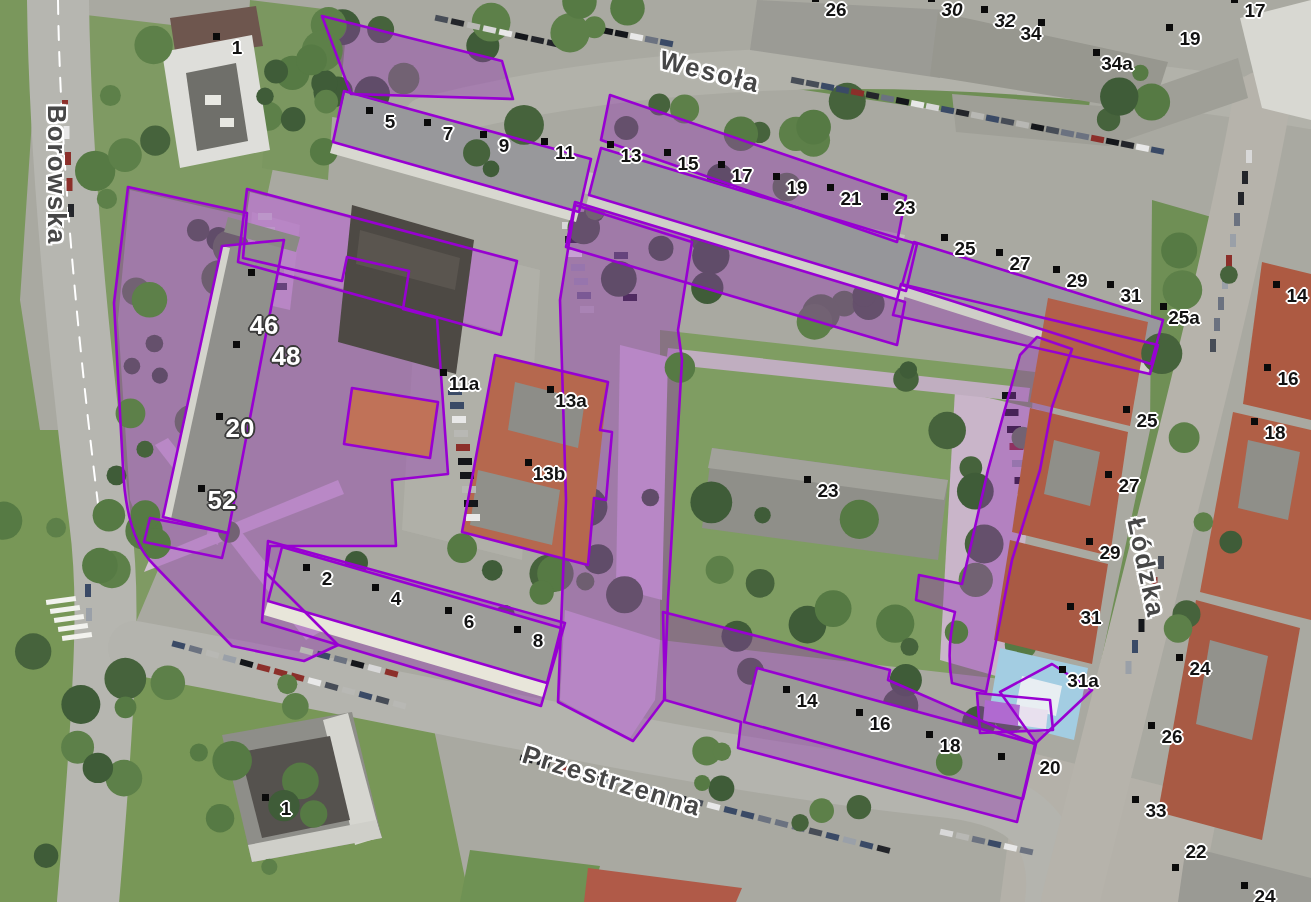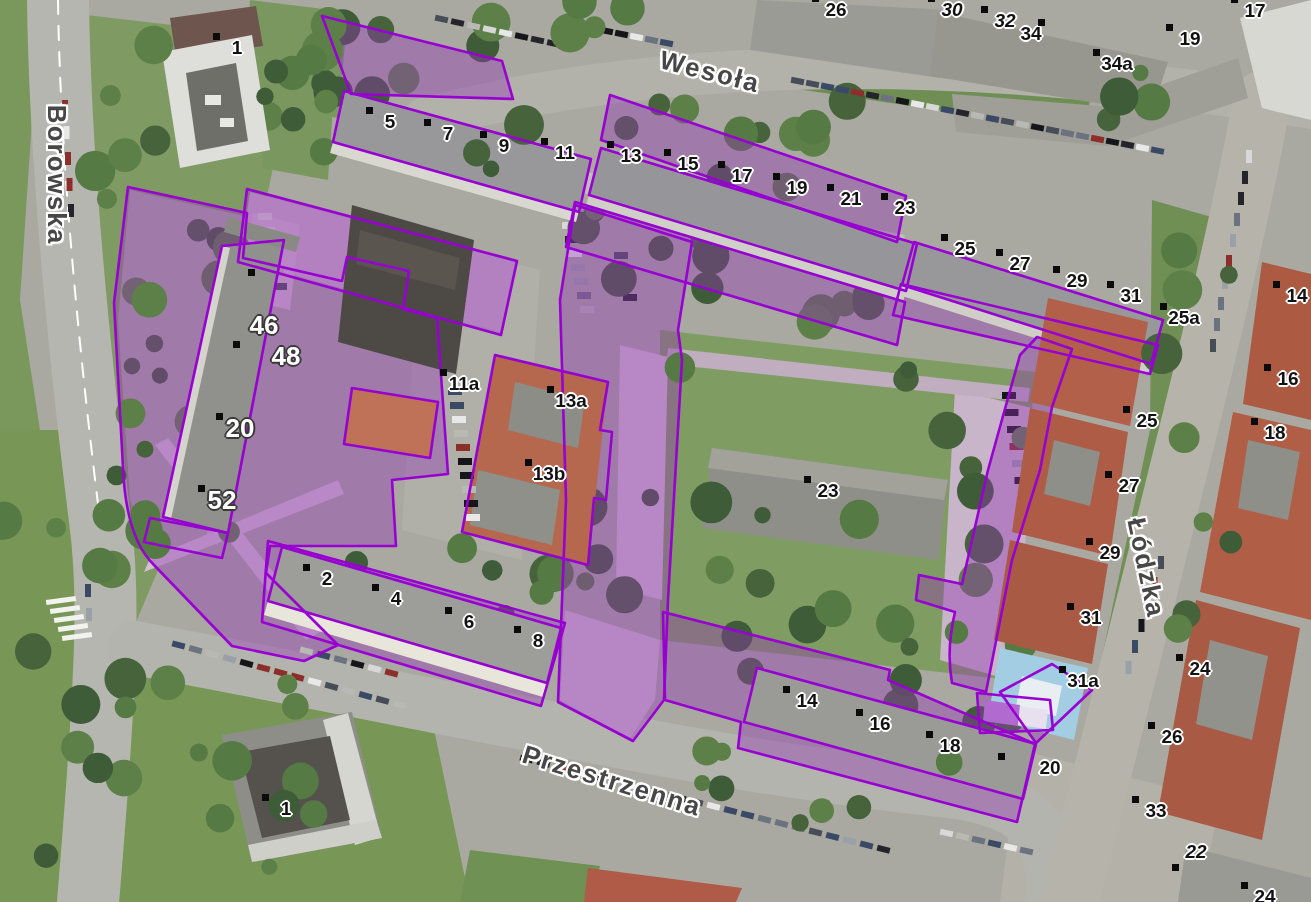--- a/index.html
+++ b/index.html
@@ -517,21 +517,21 @@
       <div class="addr" style="left: 1091px; top: 618px;">31</div>
       <div class="marker" style="left: 1067px; top: 603px;"></div>
       <div class="addr" style="left: 1083px; top: 681px; text-align: right;">31a</div>
       <div class="marker" style="left: 1059px; top: 666px;"></div>
       <div class="addr" style="left: 1200px; top: 669px;">24</div>
       <div class="marker" style="left: 1176px; top: 654px;"></div>
       <div class="addr" style="left: 1172px; top: 737px;">26</div>
       <div class="marker" style="left: 1148px; top: 722px;"></div>
       <div class="addr" style="left: 1156px; top: 811px;">33</div>
       <div class="marker" style="left: 1132px; top: 796px;"></div>
-      <div class="addr" style="left: 1196px; top: 852px; font-style: italic;">22</div>
+      <div class="addr" style="left: 1196px; top: 852px;">22</div>
       <div class="marker" style="left: 1172px; top: 864px;"></div>
       <div class="addr" style="left: 1265px; top: 897px;">24</div>
       <div class="marker" style="left: 1241px; top: 882px;"></div>
       <div class="addr" style="left: 464px; top: 384px;">11a</div>
       <div class="marker" style="left: 440px; top: 369px;"></div>
       <div class="addr" style="left: 571px; top: 401px;">13a</div>
       <div class="marker" style="left: 547px; top: 386px;"></div>
       <div class="addr" style="left: 549px; top: 474px;">13b</div>
       <div class="marker" style="left: 525px; top: 459px;"></div>
       <div class="addr" style="left: 828px; top: 491px;">23</div>

